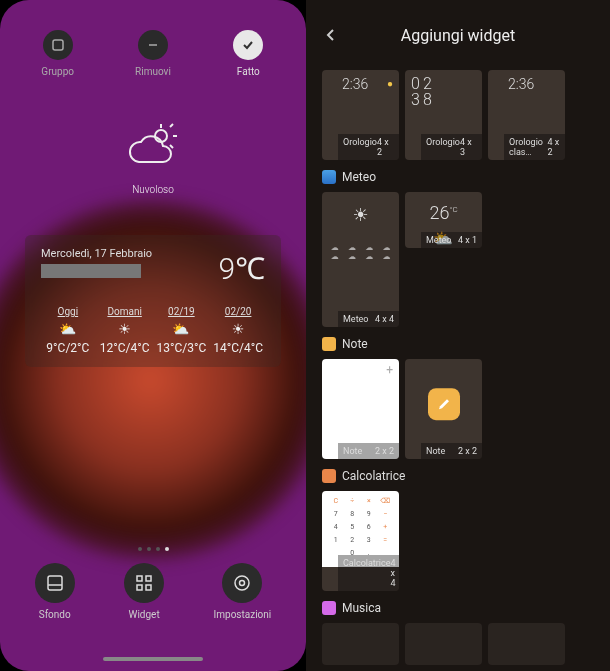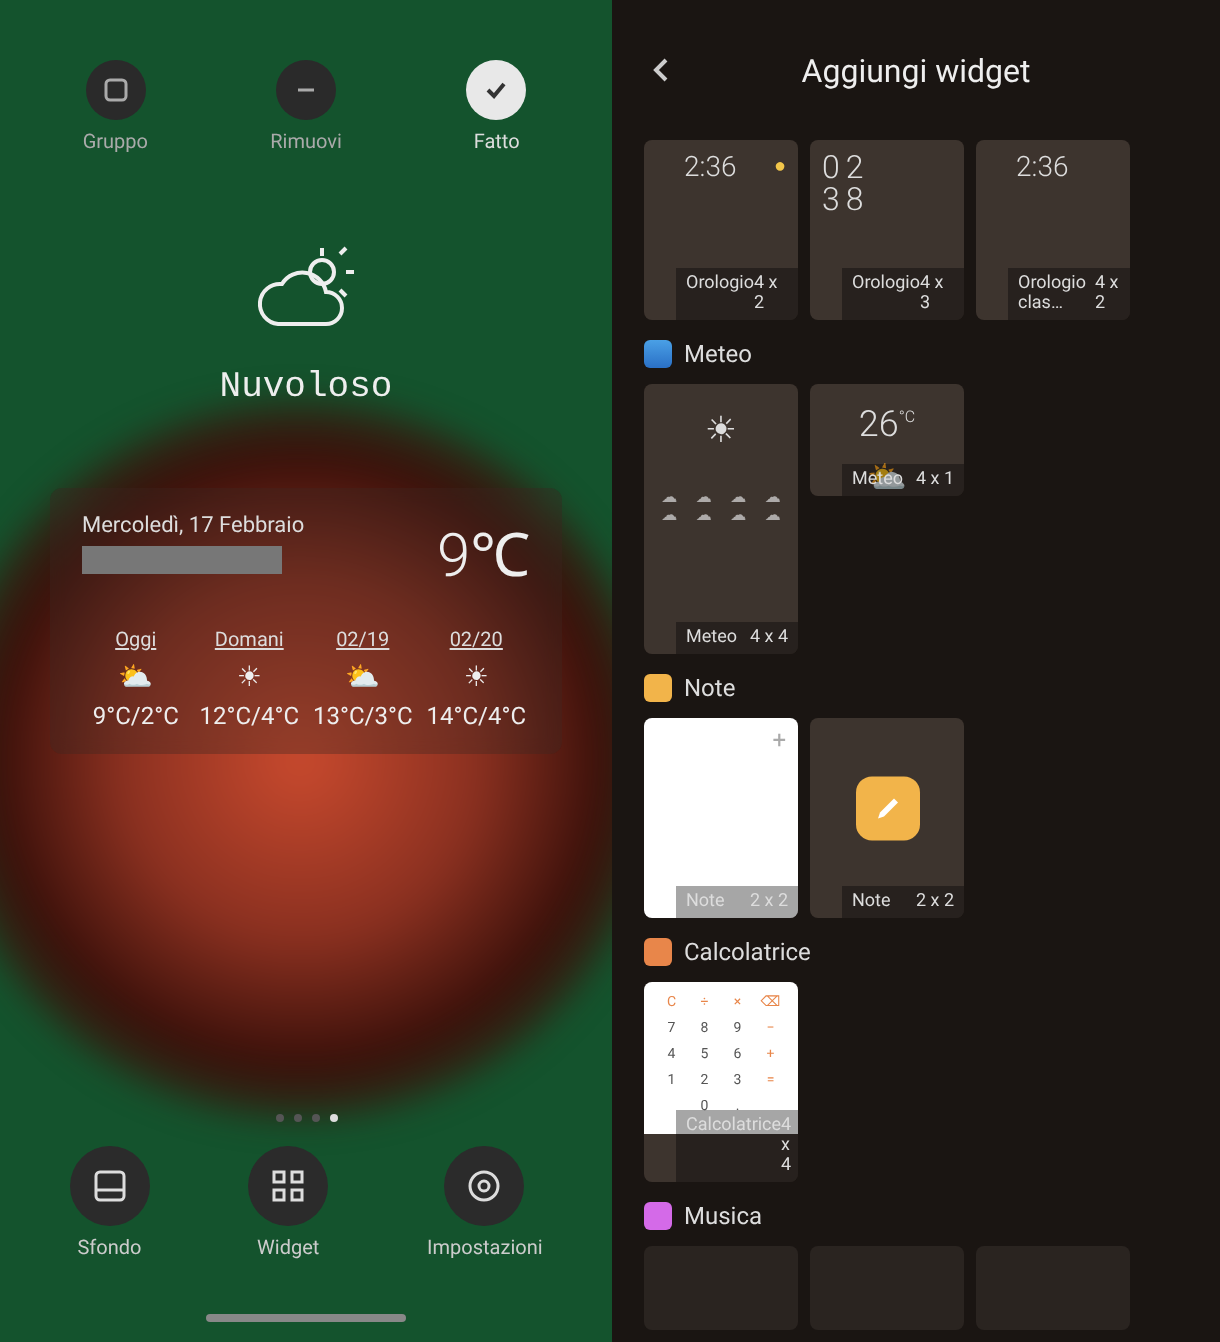--- a/index.html
+++ b/index.html
@@ -1,34 +1,34 @@
 <!DOCTYPE html>
 <html><head>
 <meta charset="utf-8">
 <style>
 * { margin:0; padding:0; box-sizing:border-box; font-family:-apple-system,Roboto,Arial,sans-serif; }
 body { background:#000; width:610px; height:671px; display:flex; }
 .panel { height:671px; }
-.left { width:306px; background:#14532d; position:relative; overflow:hidden; }
+.left { width:306px; background:#701a75; position:relative; overflow:hidden;border-radius:29px; }
 .right { width:304px; background:#1a1512; position:relative; overflow:hidden; }
 
 
 .blob { position:absolute; width:360px; height:360px; border-radius:50%;
  background:radial-gradient(circle,#c94a2e 0%,#8a3020 35%,#3a100a 60%,transparent 80%);
  filter:blur(8px); top:200px; left:-30px; }
 .topbar { position:relative; display:flex; justify-content:space-around; padding:30px 10px 0; z-index:2; }
 .top-item { display:flex; flex-direction:column; align-items:center; gap:6px; width:60px; }
 .top-icon { width:30px; height:30px; border-radius:15px; background:#2a2a2a; display:flex; align-items:center; justify-content:center; }
 .top-item.done .top-icon { background:#e8e8e8; }
 .top-label { font-size:10px; color:#aaa; }
 .top-item.done .top-label { color:#ddd; }
 
 .weather-main { position:relative; z-index:2; text-align:center; margin-top:45px; }
 .cloud-svg { margin:0 auto 8px; }
-.condition { color:#eee; font-size:18px; font-weight:300;font-family:Liberation Mono, monospace; }
+.condition { color:#eee; font-size:10px; font-weight:300; }
 
 .weather-card { position:relative; z-index:2; margin:40px 25px 0; padding:12px 16px; background:rgba(60,40,35,.35); border-radius:6px; backdrop-filter:blur(4px); }
 .card-top { display:flex; justify-content:space-between; align-items:flex-start; }
 .date-line { font-size:11px; color:#ddd; }
 .redact { width:100px; height:14px; background:#777; margin-top:4px; }
 .big-temp { font-size:30px; color:#eee; font-weight:300; }
 .days { display:flex; justify-content:space-between; margin-top:18px; }
 .day { display:flex; flex-direction:column; align-items:center; gap:4px; width:24%; }
 .day-lbl { font-size:10px; color:#ddd;text-decoration:underline; }
 .day-ico { font-size:14px; color:#eee; }

